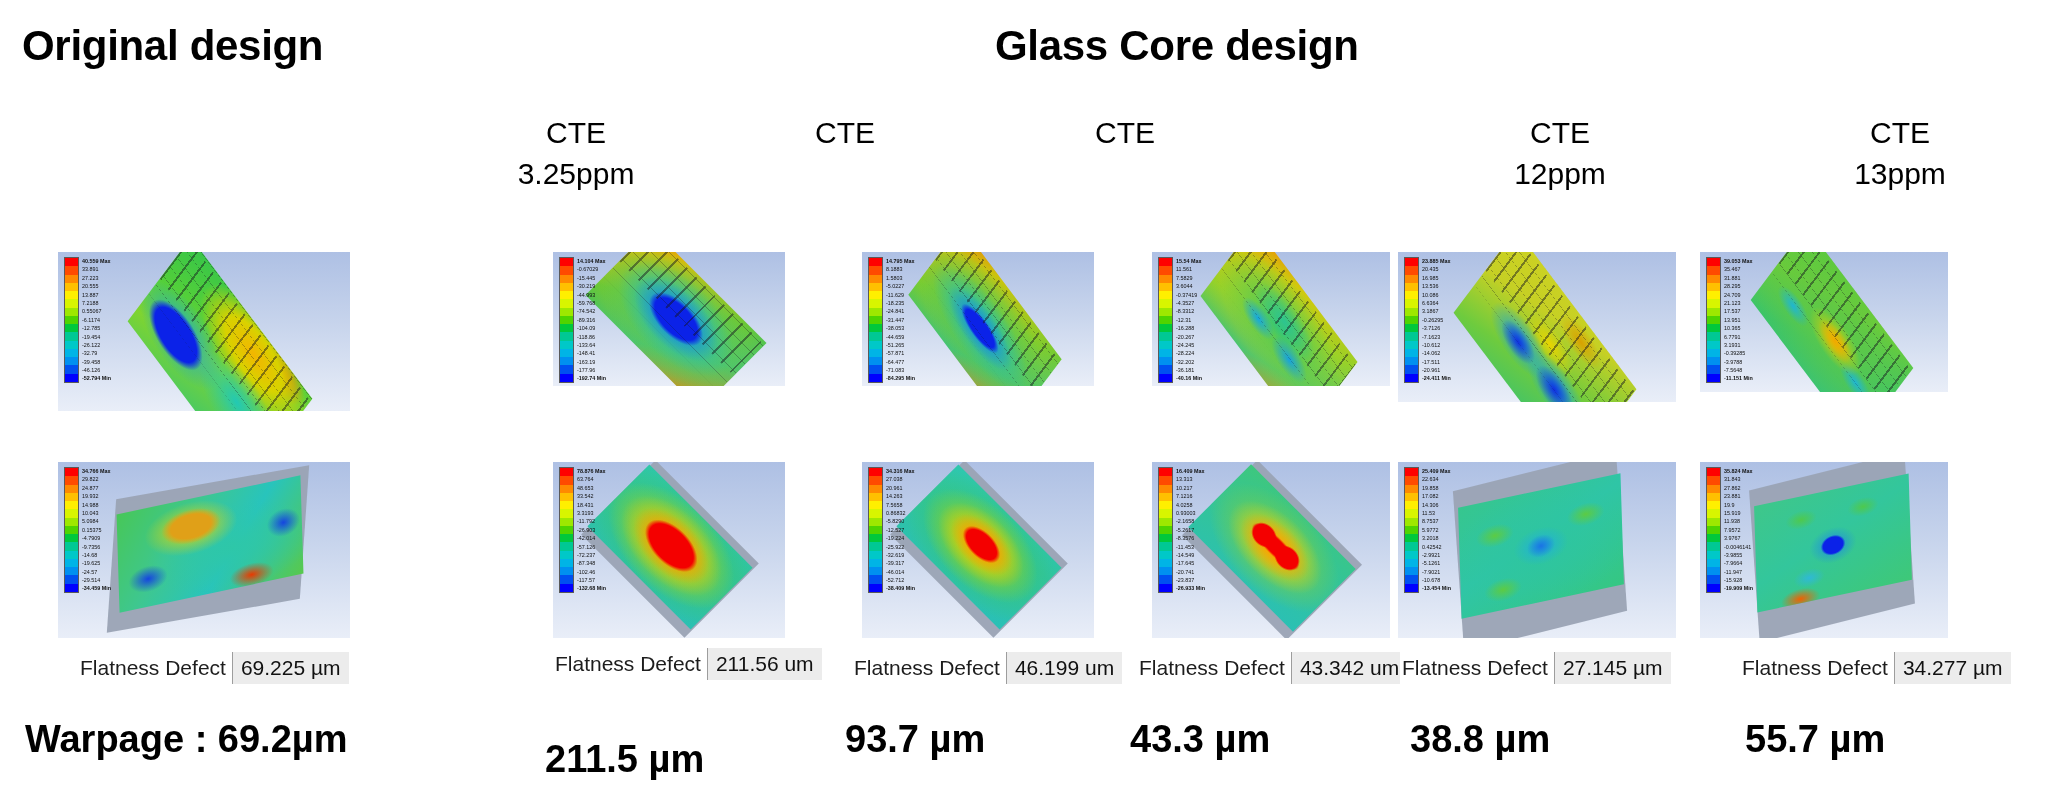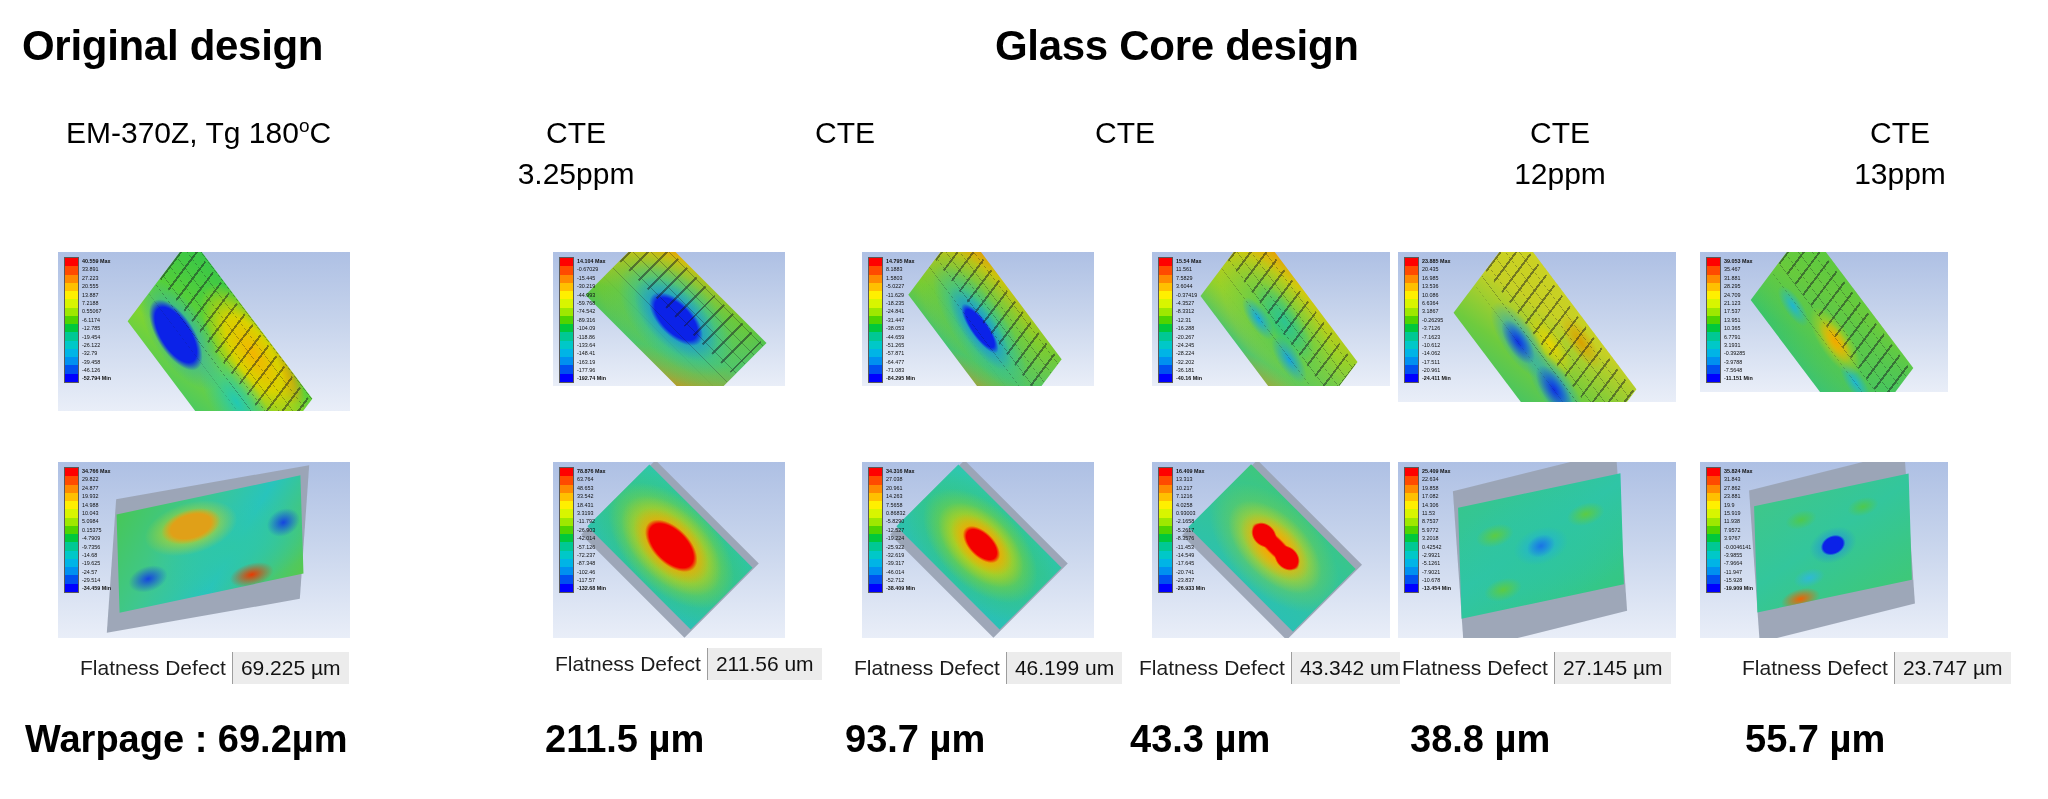--- a/index.html
+++ b/index.html
@@ -193,21 +193,21 @@
     white-space: nowrap;
   }
 </style>
 </head>
 <body>
 
 <div class="hdr" id="orig-title">Original design</div>
 <div class="hdr" id="glass-title">Glass Core design</div>
 
 <div id="orig-sub">
-  <span><span>EM-370Z, Tg 180</span><sup>o</sup><span>C</span></span><br>
+  <br>
 </div>
 
 <div class="cte-cap" style="left:451px;">
   <div>CTE</div>
   <div>3.25ppm</div>
 </div>
 <div class="cte-cap" style="left:720px;">
   <div>CTE</div>
 </div>
 <div class="cte-cap" style="left:1000px;">
@@ -866,21 +866,21 @@
 <div class="fd" style="left:1137px; top:652px;">
   <span class="fd-label">Flatness Defect</span>
   <span class="fd-value">43.342 um</span>
 </div>
 <div class="fd" style="left:1400px; top:652px;">
   <span class="fd-label">Flatness Defect</span>
   <span class="fd-value">27.145 µm</span>
 </div>
 <div class="fd" style="left:1740px; top:652px;">
   <span class="fd-label">Flatness Defect</span>
-  <span class="fd-value">23.747 µm</span>
+  <span class="fd-value">34.277 µm</span>
 </div>
 
 <div class="warp" style="left:25px;   width:390px;">Warpage : 69.2µm</div>
-<div class="warp" style="left:545px;  width:250px;">211.5 µm</div>
+<div class="warp" style="left:545px;  width:250px;margin-top:20px;">211.5 µm</div>
 <div class="warp" style="left:845px;  width:250px;">93.7 µm</div>
 <div class="warp" style="left:1130px; width:250px;">43.3 µm</div>
 <div class="warp" style="left:1410px; width:250px;">38.8 µm</div>
 <div class="warp" style="left:1745px; width:250px;">55.7 µm</div>
 
 </body></html>

